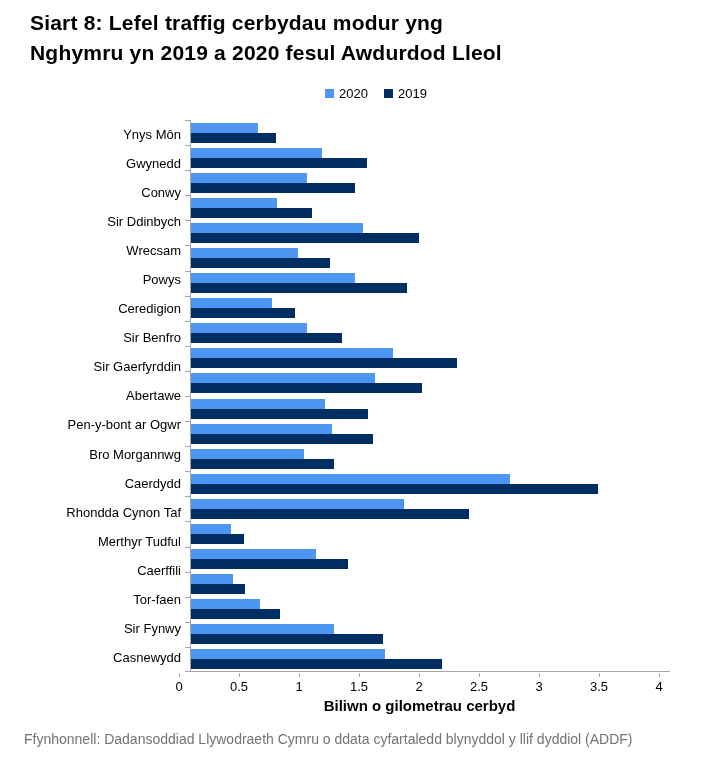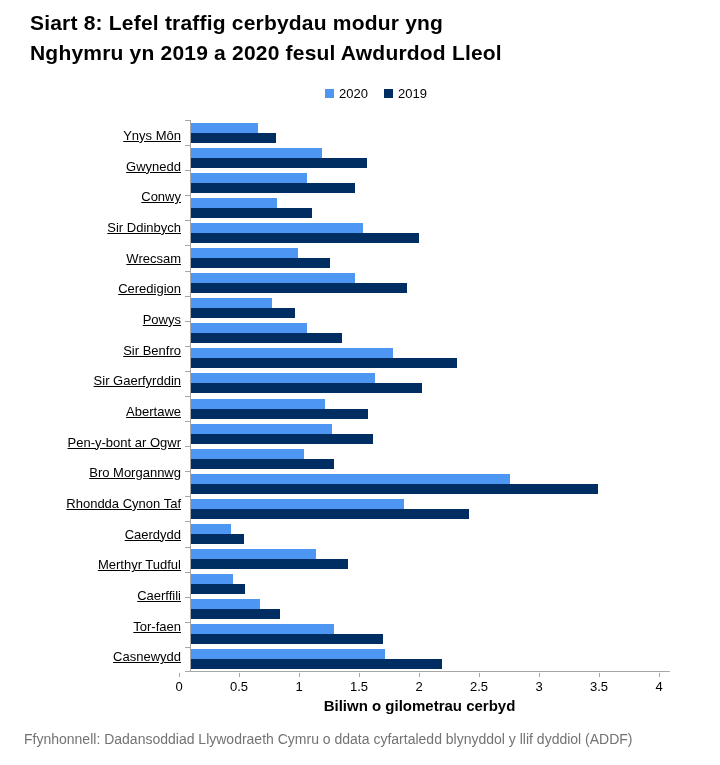--- a/index.html
+++ b/index.html
@@ -14,21 +14,21 @@
 
   .title-block { position: absolute; left: 14px; top: 8px; width: 695px; }
   .title-line { display: block; font-size: 21px; font-weight: bold; color: #000; line-height: 1.45; letter-spacing: 0.2px; }
 
   .legend { position: absolute; top: 86px; left: 0; width: 720px; display: flex; justify-content: center; gap: 16px; }
   .legend-item { display: flex; align-items: center; gap: 5px; }
   .legend-swatch { width: 9px; height: 9px; display: inline-block; }
   .legend-label { font-size: 13px; color: #000; }
 
   .chart-body { position: absolute; top: 120px; left: 0; display: flex; }
-  .cat-labels { width: 174px; height: 552px; display: flex; flex-direction: column; text-decoration: underline; }
+  .cat-labels { width: 174px; height: 552px; display: flex; flex-direction: column; }
   .cat-label { flex: 1; display: flex; align-items: center; justify-content: flex-end; padding-right: 9px; font-size: 13px; color: #000; white-space: nowrap; }
 
   .plot-area {
     position: relative; width: 480px; height: 552px;
     border-left: 1px solid #a6a6a6;
     border-bottom: 1px solid #a6a6a6;
   }
   .bar-group { position: absolute; left: 0; width: 100%; display: flex; flex-direction: column; justify-content: center; }
   .bar { height: 10px; }
   .y-tick { position: absolute; width: 5px; height: 1px; background: #a6a6a6; }
@@ -62,32 +62,33 @@
       </div>
     </div>
 
   <div class="chart-body">
     <div class="cat-labels">
         <div class="cat-label">Ynys Môn</div>
         <div class="cat-label">Gwynedd</div>
         <div class="cat-label">Conwy</div>
         <div class="cat-label">Sir Ddinbych</div>
         <div class="cat-label">Wrecsam</div>
+        <div class="cat-label">Powys</div>
         <div class="cat-label">Ceredigion</div>
-        <div class="cat-label">Powys</div>
         <div class="cat-label">Sir Benfro</div>
         <div class="cat-label">Sir Gaerfyrddin</div>
         <div class="cat-label">Abertawe</div>
         <div class="cat-label">Pen-y-bont ar Ogwr</div>
         <div class="cat-label">Bro Morgannwg</div>
+        <div class="cat-label">Caerdydd</div>
         <div class="cat-label">Rhondda Cynon Taf</div>
-        <div class="cat-label">Caerdydd</div>
         <div class="cat-label">Merthyr Tudful</div>
         <div class="cat-label">Caerffili</div>
         <div class="cat-label">Tor-faen</div>
+        <div class="cat-label">Sir Fynwy</div>
         <div class="cat-label">Casnewydd</div>
       </div>
     <div class="plot-area">
         <div class="bar-group" style="top: 0px; height: 25.0909px;">
           <div class="bar" style="width: 14%; background: rgb(77, 150, 242);"></div>
           <div class="bar" style="width: 17.75%; background: rgb(0, 45, 98);"></div>
         </div>
         <div class="bar-group" style="top: 25.0909px; height: 25.0909px;">
           <div class="bar" style="width: 27.25%; background: rgb(77, 150, 242);"></div>
           <div class="bar" style="width: 36.75%; background: rgb(0, 45, 98);"></div>

